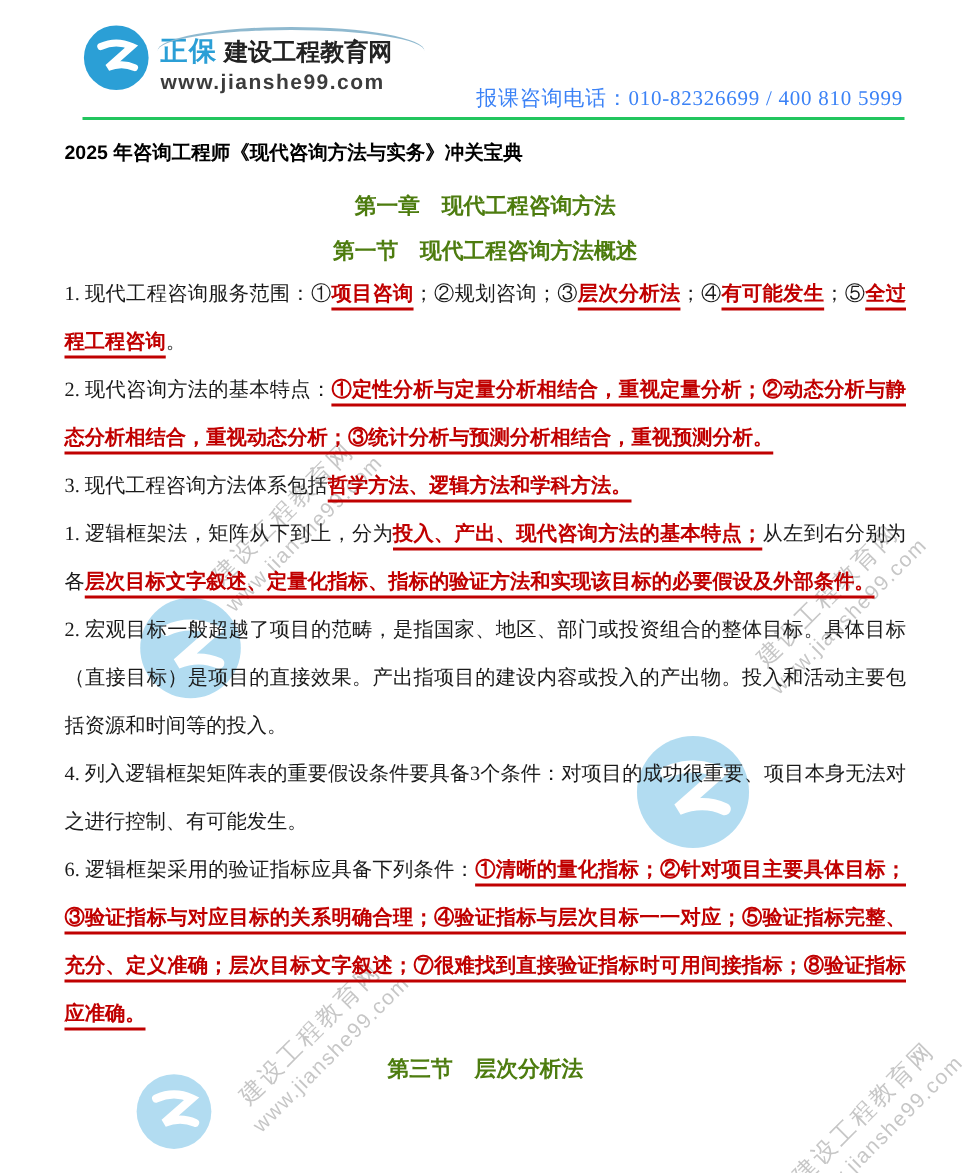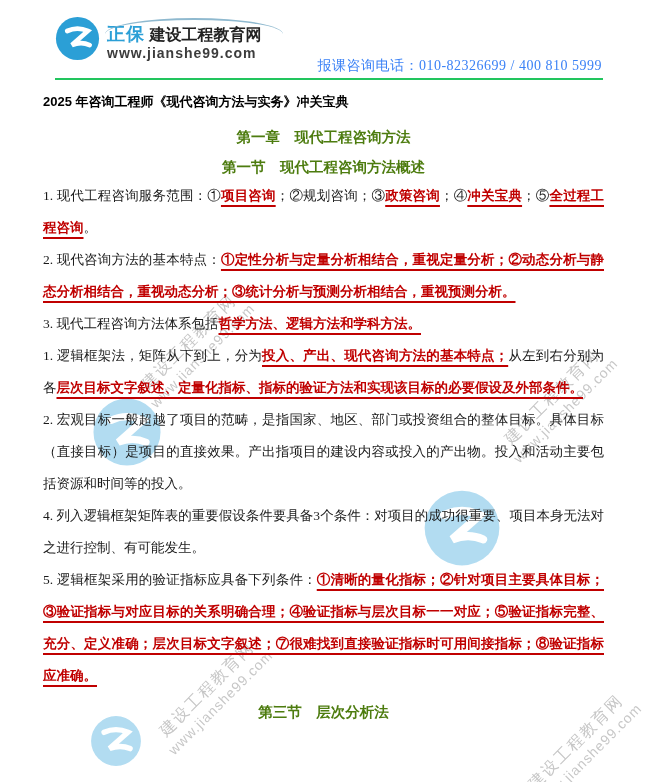--- a/index.html
+++ b/index.html
@@ -120,25 +120,25 @@
       </div>
     </div>
     <div class="phone">报课咨询电话：010-82326699 / 400 810 5999</div>
   </div>
 
   <div class="doc">
     <div class="doc-title">2025 年咨询工程师《现代咨询方法与实务》冲关宝典</div>
     <div class="h-chapter">第一章　现代工程咨询方法</div>
 
     <div class="h-section">第一节　现代工程咨询方法概述</div>
-    <p class="para"><span>1. 现代工程咨询服务范围：①</span><span class="em">项目咨询</span><span>；②规划咨询；③</span><span class="em">政策咨询</span><span>；④</span><span class="em">冲关宝典</span><span>；⑤</span><span class="em">全过程工程咨询</span><span>。</span></p>
+    <p class="para"><span>1. 现代工程咨询服务范围：①</span><span class="em">项目咨询</span><span>；②规划咨询；③</span><span class="em">层次分析法</span><span>；④</span><span class="em">有可能发生</span><span>；⑤</span><span class="em">全过程工程咨询</span><span>。</span></p>
     <p class="para"><span>2. 现代咨询方法的基本特点：</span><span class="em">①定性分析与定量分析相结合，重视定量分析；②动态分析与静态分析相结合，重视动态分析；③统计分析与预测分析相结合，重视预测分析。</span></p>
     <p class="para"><span>3. 现代工程咨询方法体系包括</span><span class="em">哲学方法、逻辑方法和学科方法。</span></p>
 
     <p class="para"><span>1. 逻辑框架法，矩阵从下到上，分为</span><span class="em">投入、产出、现代咨询方法的基本特点；</span><span>从左到右分别为各</span><span class="em">层次目标文字叙述、定量化指标、指标的验证方法和实现该目标的必要假设及外部条件。</span></p>
     <p class="para"><span>2. 宏观目标一般超越了项目的范畴，是指国家、地区、部门或投资组合的整体目标。具体目标（直接目标）是项目的直接效果。产出指项目的建设内容或投入的产出物。投入和活动主要包括资源和时间等的投入。</span></p>
     <p class="para"><span>4. 列入逻辑框架矩阵表的重要假设条件要具备3个条件：对项目的成功很重要、项目本身无法对之进行控制、有可能发生。</span></p>
-    <p class="para"><span>5. 逻辑框架采用的验证指标应具备下列条件：</span><span class="em">①清晰的量化指标；②针对项目主要具体目标；③验证指标与对应目标的关系明确合理；④验证指标与层次目标一一对应；⑤验证指标完整、充分、定义准确；层次目标文字叙述；⑦很难找到直接验证指标时可用间接指标；⑧验证指标应准确。</span></p>
+    <p class="para"><span>6. 逻辑框架采用的验证指标应具备下列条件：</span><span class="em">①清晰的量化指标；②针对项目主要具体目标；③验证指标与对应目标的关系明确合理；④验证指标与层次目标一一对应；⑤验证指标完整、充分、定义准确；层次目标文字叙述；⑦很难找到直接验证指标时可用间接指标；⑧验证指标应准确。</span></p>
 
     <div class="h-section">第三节　层次分析法</div>
   </div>
 
 </div>
 
 </body></html>

